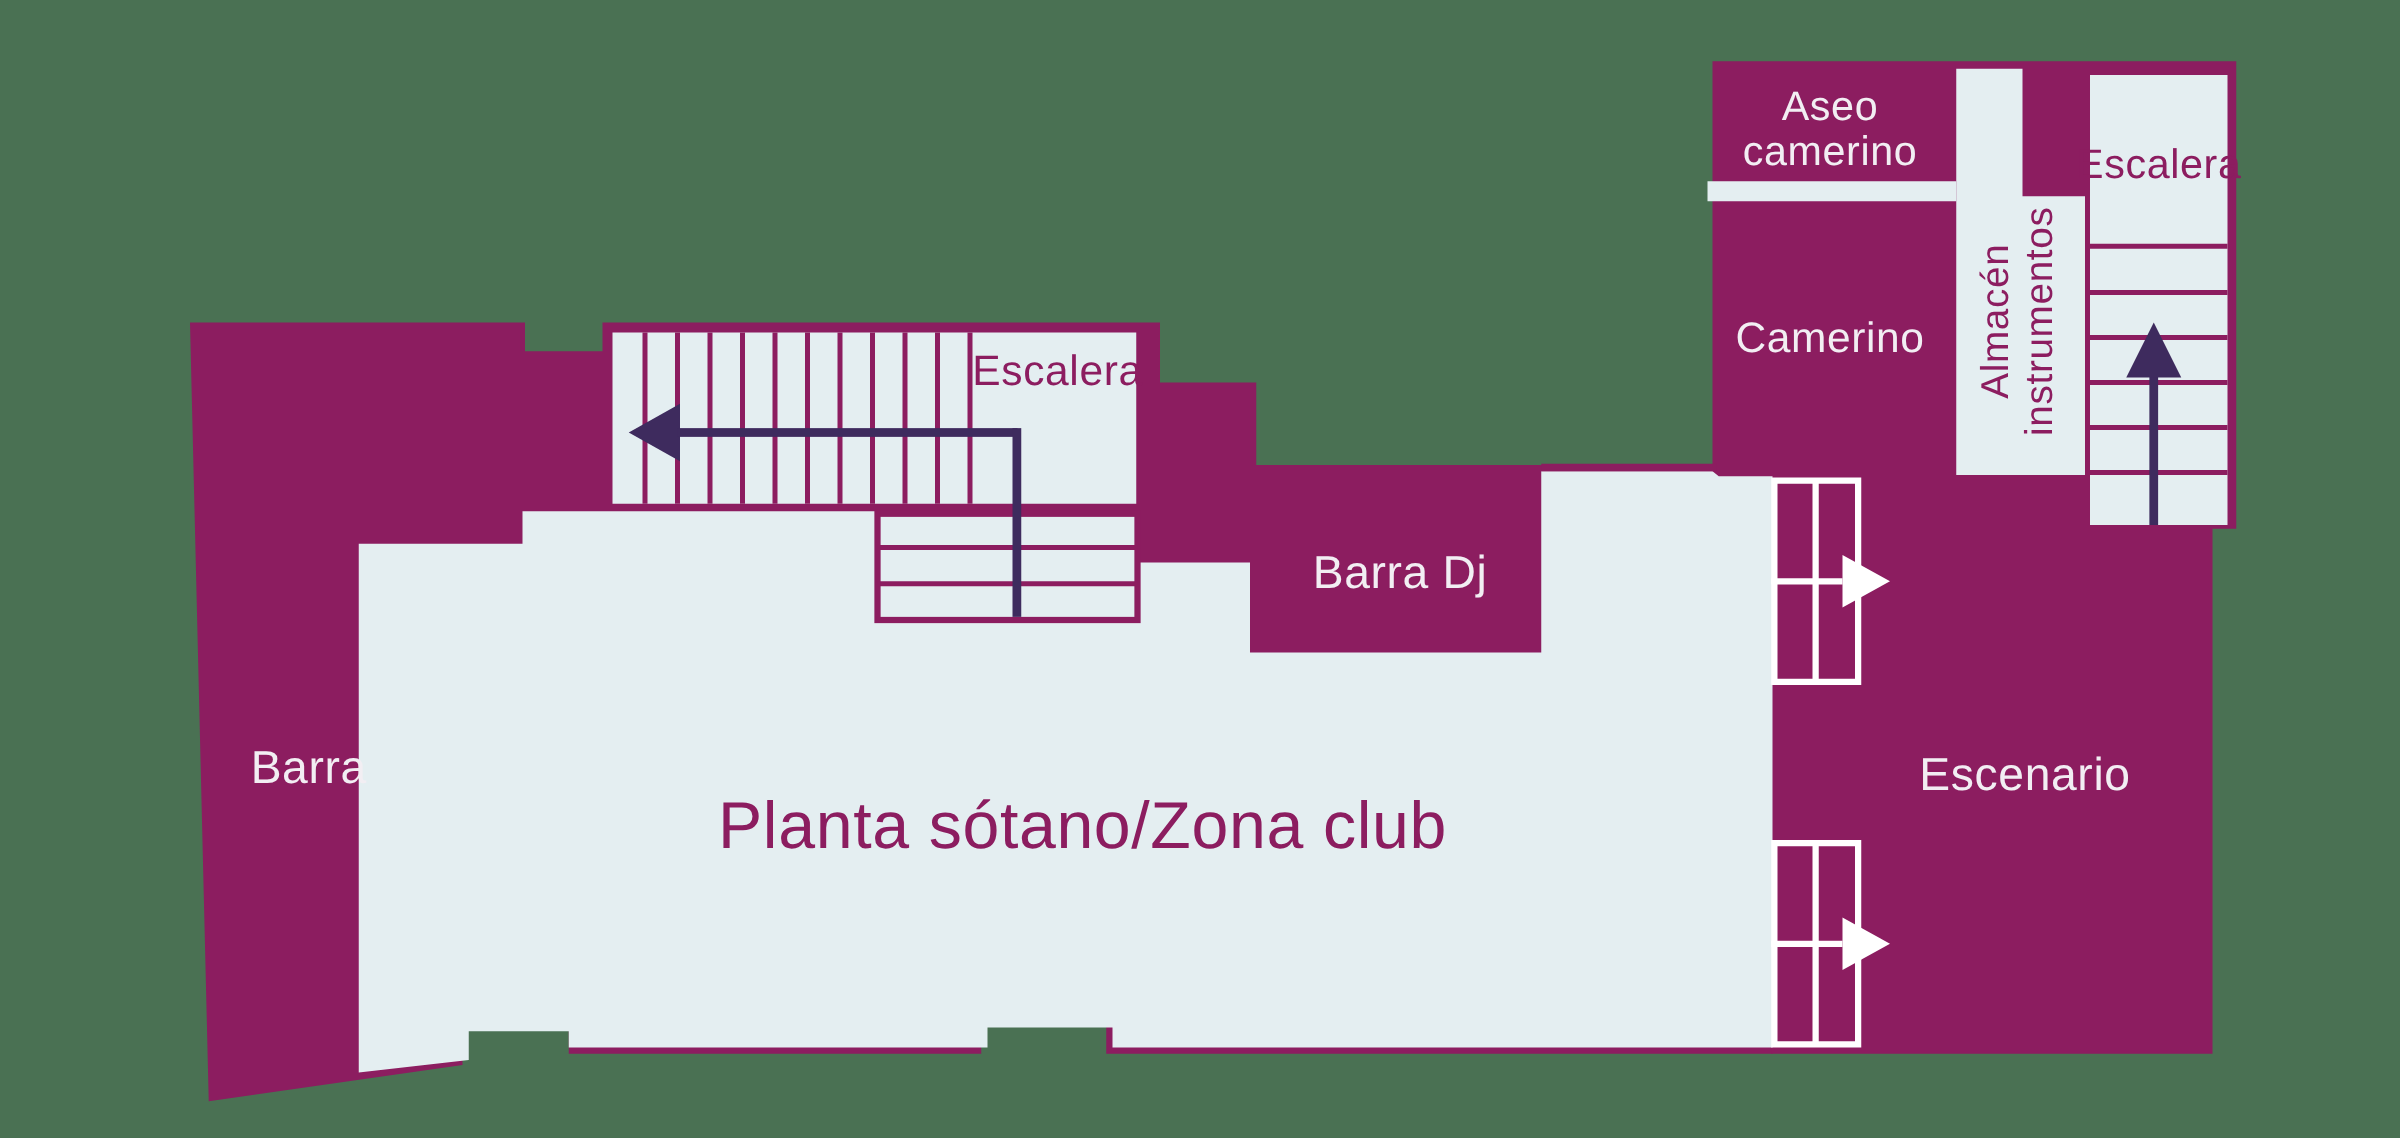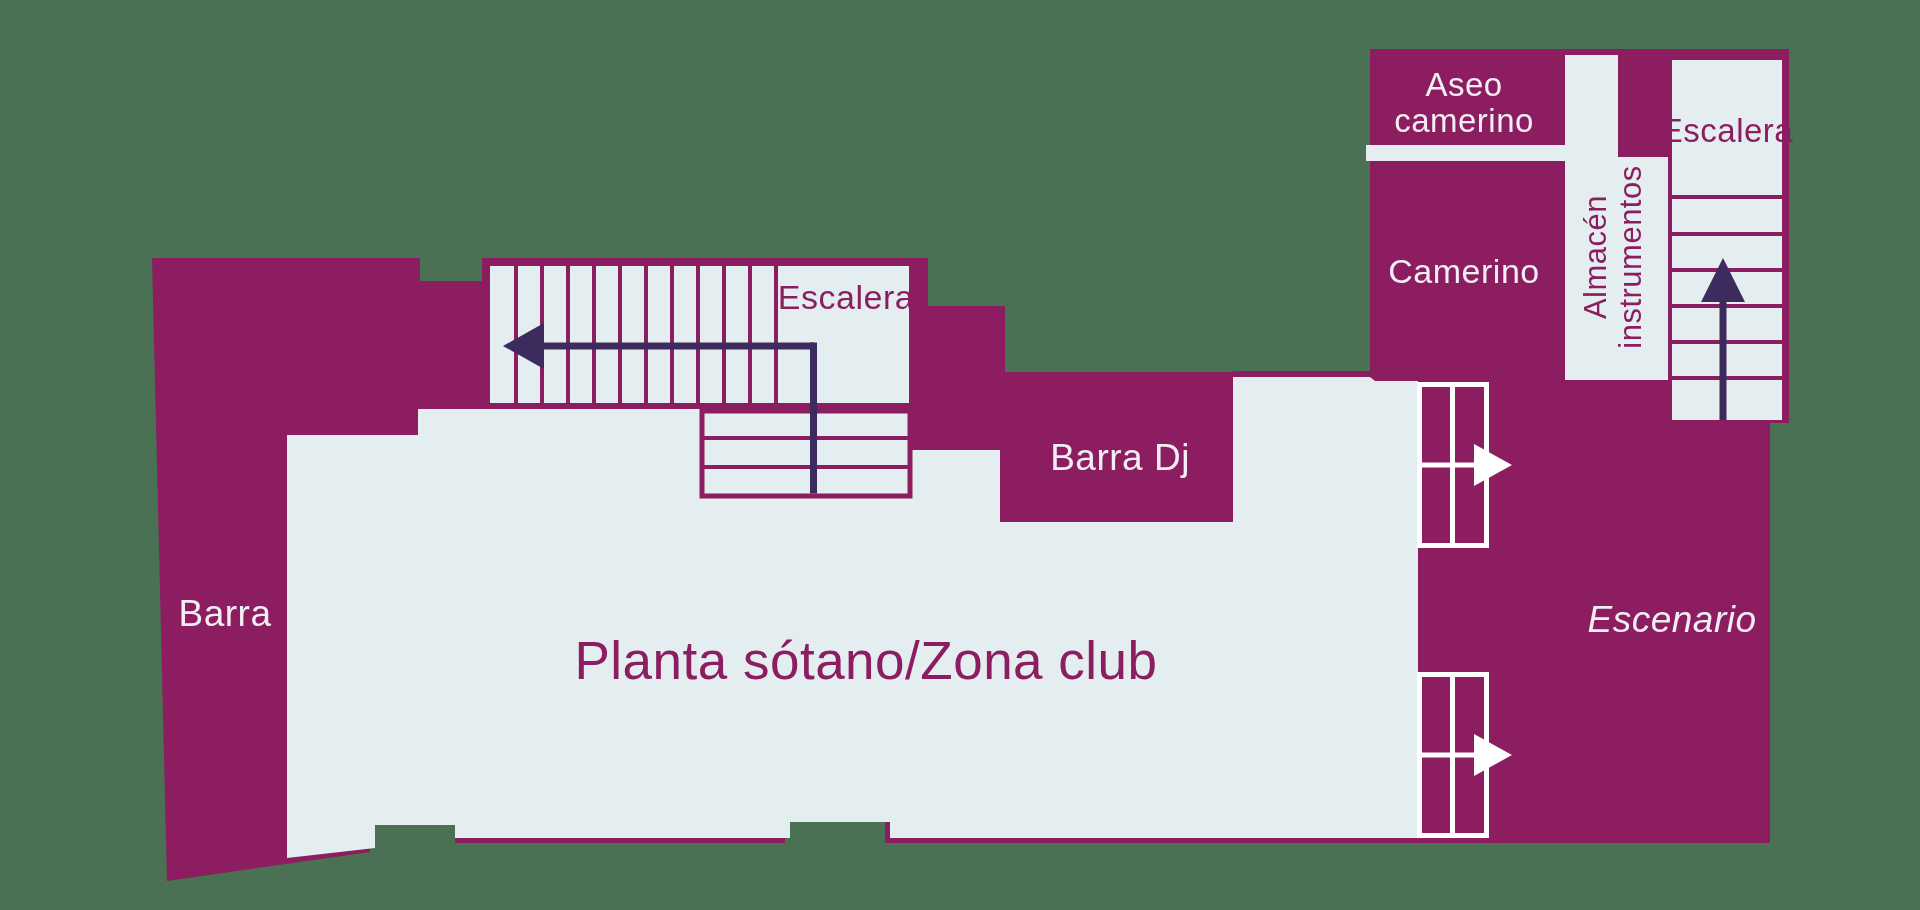--- a/index.html
+++ b/index.html
@@ -5,25 +5,25 @@
   html,body{margin:0;padding:0;background:var(--background,#4A7153);}
   .stage{position:relative;width:1920px;height:910px;overflow:hidden;
          font-family:"Liberation Sans",sans-serif;}
   .stage svg{position:absolute;left:0;top:0;}
   .label{position:absolute;transform:translate(-50%,-50%);
          white-space:nowrap;text-align:center;line-height:1.08;
          letter-spacing:0.5px;}
   .label.light{color:var(--label_light,#F2EEF3);}
   .label.wall{color:var(--wall,#8C1D60);}
   .rot{transform:translate(-50%,-50%) rotate(-90deg);}
-  .lbl-barra{left:225px;top:614px;font-size:37px;text-align:right;}
+  .lbl-barra{left:247px;top:614px;font-size:37px;text-align:right;}
   .lbl-escalera-left{left:846px;top:297px;font-size:34px;}
   .lbl-cabina{left:1120px;top:458px;font-size:37px;}
   .lbl-planta{left:866px;top:661px;font-size:53px;}
-  .lbl-escenario{left:1672px;top:620px;font-size:37px;font-style:italic;}
+  .lbl-escenario{left:1620px;top:620px;font-size:37px;}
   .lbl-aseo{left:1464px;top:103px;font-size:33px;}
   .lbl-camerino{left:1464px;top:271px;font-size:34px;}
   .lbl-almacen{left:1614px;top:257px;font-size:31px;line-height:1.12;}
   .lbl-escalera-right{left:1727px;top:131px;font-size:33px;}
 </style>
 </head>
 <body>
 
 <div class="stage">
 

